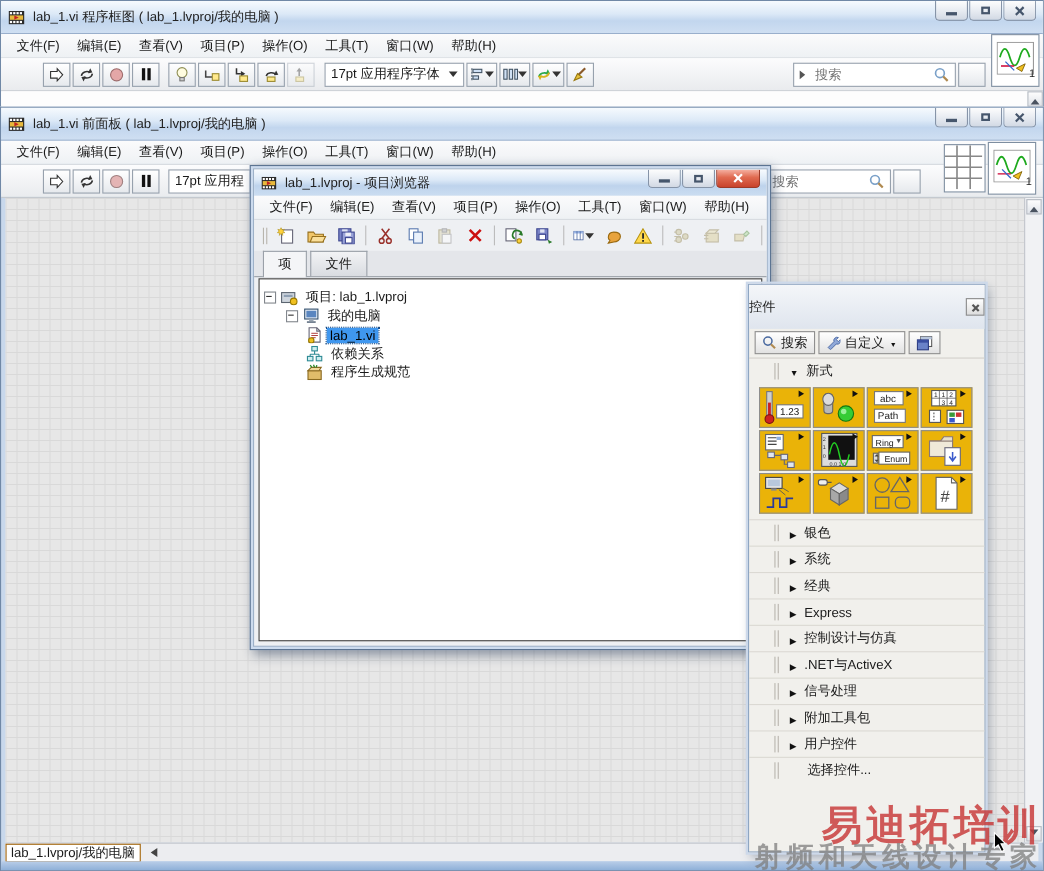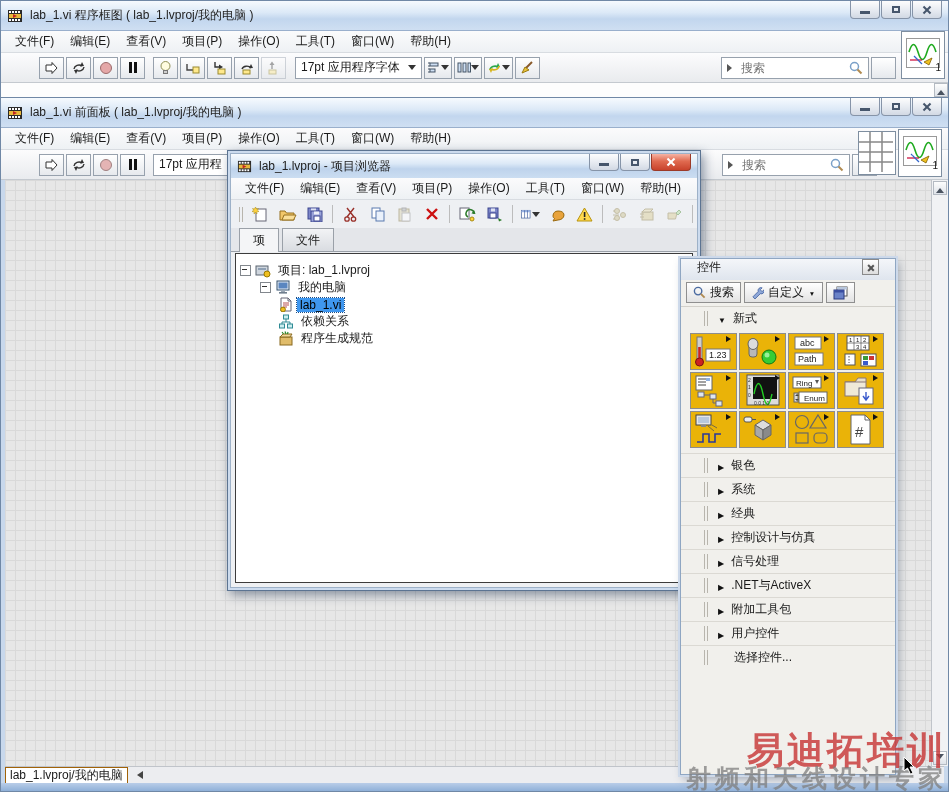--- a/index.html
+++ b/index.html
@@ -79,21 +79,21 @@
   .trow{height:17px;display:flex;align-items:center;gap:4px;white-space:nowrap}
   .tlabel{padding:0 3px}
   .trow .sel{background:#3f97ef;color:#000000;outline:1px dotted #1a4c86}
   .exp{width:9px;height:9px;border:1px solid #82878d;background:#fff;position:relative;flex:none}
   .exp::after{content:"";position:absolute;left:1px;top:3px;width:5px;height:1px;background:#333}
   .ind{display:inline-block;flex:none}
   
   #palette{left:680px;top:258px;width:216px;height:517px;background:#f1f0ec;border:1px solid #8fa6c2;
     outline:2px solid #cdd9ea;box-sizing:border-box;display:flex;flex-direction:column;
     box-shadow:3px 4px 9px rgba(20,40,70,.35)}
-  .phead{height:21px;display:flex;align-items:flex-start;padding:0 16px;background:linear-gradient(#f4f6f9,#dfe5ee)}
+  .phead{height:40px;display:flex;align-items:center;padding:0 0;background:linear-gradient(#f4f6f9,#dfe5ee)}
   .pclose{margin-left:auto;width:15px;height:14px;border:1px solid #8a8a8a;background:linear-gradient(#fff,#ddd);
     display:flex;align-items:center;justify-content:center}
   .pclose .g-x{width:7px;height:7px}
   .pclose .g-x::before,.pclose .g-x::after{left:3px;height:8px;width:1.6px;background:#555}
   .ptoolbar{display:flex;align-items:center;gap:3px;padding:2px 5px 3px;border-bottom:1px solid #d2d0ca}
   .pbtn{height:21px;border:1px solid #8f8f8f;background:linear-gradient(#fff,#e2e2e2);
     display:flex;align-items:center;gap:4px;padding:0 6px;box-sizing:border-box}
   .catrow{height:23px;display:flex;align-items:center;gap:7px;border-top:1px solid #dbd9d3;padding-left:20px}
   .arr-r::before{content:"▶";font-size:8px;color:#111}
   .arr-d::before{content:"▼";font-size:8px;color:#111}
@@ -304,21 +304,21 @@
   <div class="menubar">
     <span class="menu-item">文件(F)</span>
     <span class="menu-item">编辑(E)</span>
     <span class="menu-item">查看(V)</span>
     <span class="menu-item">项目(P)</span>
     <span class="menu-item">操作(O)</span>
     <span class="menu-item">工具(T)</span>
     <span class="menu-item">窗口(W)</span>
     <span class="menu-item">帮助(H)</span>
   </div>
-  <div class="toolbar" style="padding-left:38px;padding-right:71px">
+  <div class="toolbar" style="padding-left:38px;padding-right:111px">
     <span class="tbtn">
         <svg width="15" height="14" viewBox="0 0 15 14">
           <path d="M2 4h6V1.5L13 7l-5 5.5V10H2z" fill="#fff" stroke="#333"></path>
         </svg>
       </span>
     <span class="tbtn">
         <svg width="16" height="14" viewBox="0 0 16 14">
           <path d="M3 8a5 4.5 0 0 1 8-3" fill="none" stroke="#333" stroke-width="1.4"></path>
           <path d="M11 1l2 4-4 .5z" fill="#333"></path>
           <path d="M13 6a5 4.5 0 0 1-8 3" fill="none" stroke="#333" stroke-width="1.4"></path>
@@ -772,31 +772,36 @@
       <span>系统</span>
     </div>
   <div class="catrow">
       <span class="grip"></span>
       <span class="arr-r"></span>
       <span>经典</span>
     </div>
   <div class="catrow">
       <span class="grip"></span>
       <span class="arr-r"></span>
+      <span>Express</span>
+    </div>
+  <div class="catrow">
+      <span class="grip"></span>
+      <span class="arr-r"></span>
       <span>控制设计与仿真</span>
+    </div>
+  <div class="catrow">
+      <span class="grip"></span>
+      <span class="arr-r"></span>
+      <span>.NET与ActiveX</span>
     </div>
   <div class="catrow">
       <span class="grip"></span>
       <span class="arr-r"></span>
       <span>信号处理</span>
-    </div>
-  <div class="catrow">
-      <span class="grip"></span>
-      <span class="arr-r"></span>
-      <span>.NET与ActiveX</span>
     </div>
   <div class="catrow">
       <span class="grip"></span>
       <span class="arr-r"></span>
       <span>附加工具包</span>
     </div>
   <div class="catrow">
       <span class="grip"></span>
       <span class="arr-r"></span>
       <span>用户控件</span>

